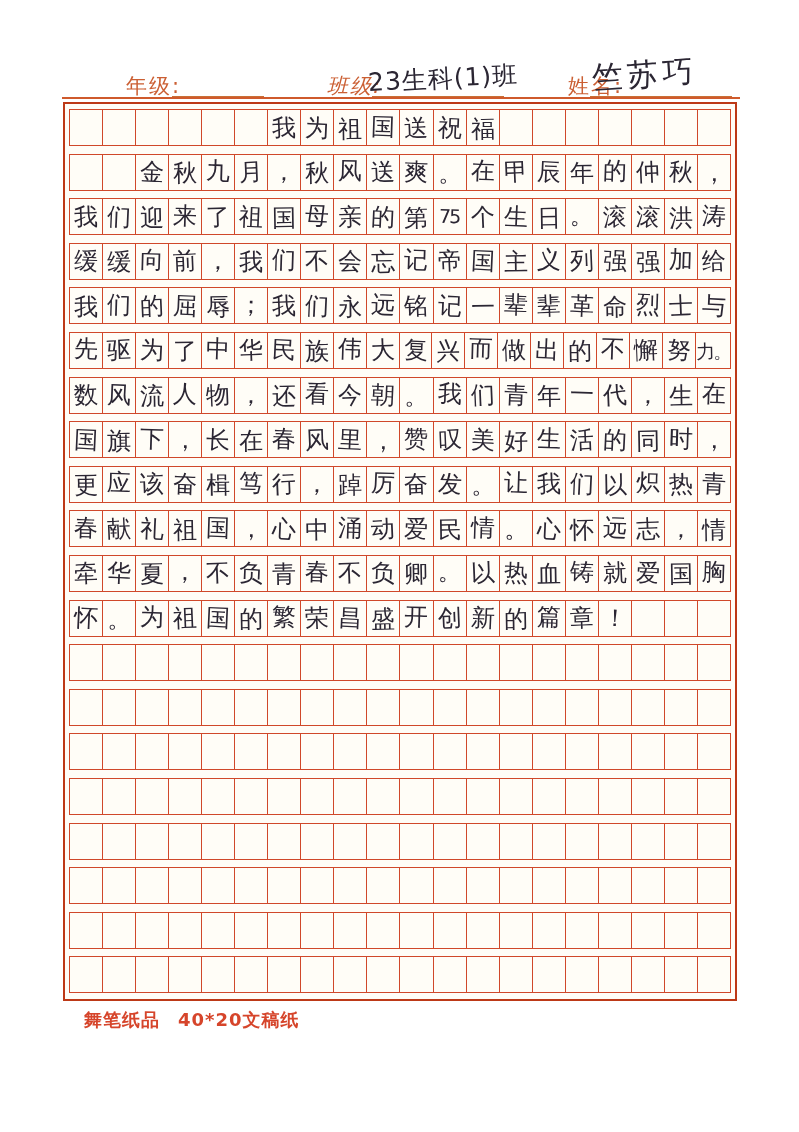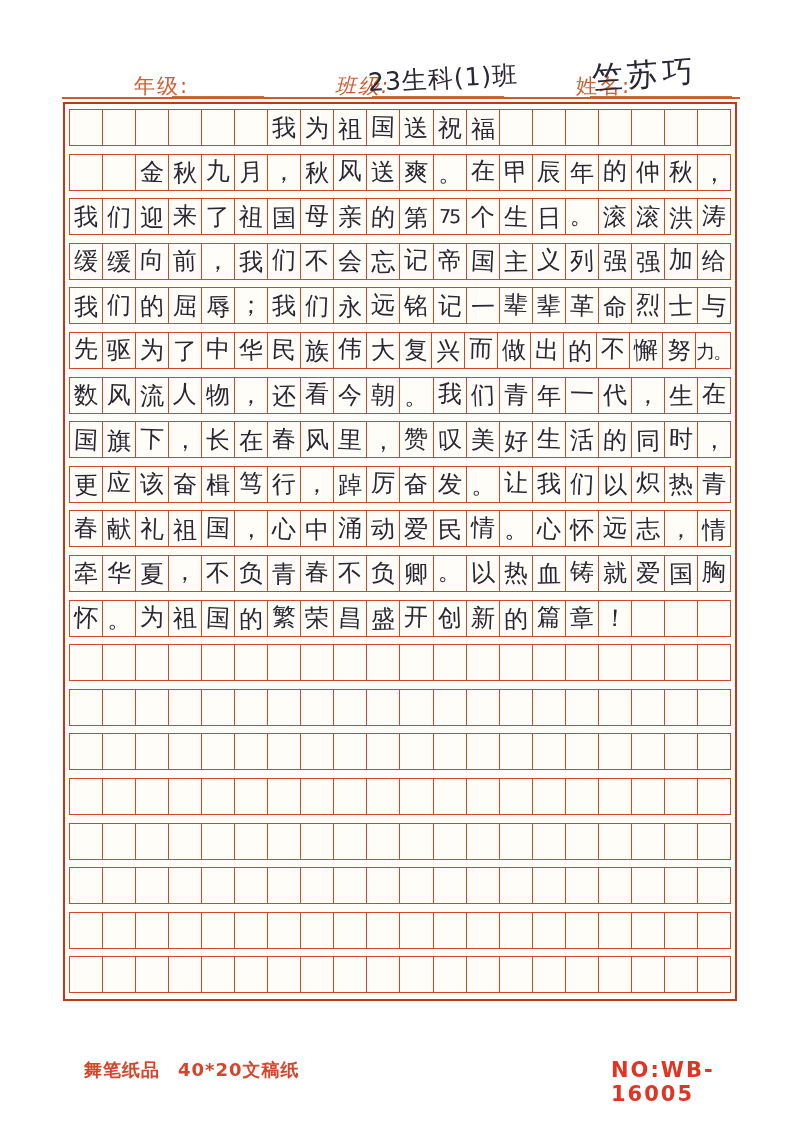--- a/index.html
+++ b/index.html
@@ -11,21 +11,21 @@
     --paper-bg:#fffdf7;
   }
   *{margin:0;padding:0;box-sizing:border-box;}
   html,body{width:799px;height:1132px;background:#ffffff;overflow:hidden;
     font-family:"DejaVu Sans",sans-serif;}
   .page{position:relative;width:799px;height:1132px;background:#ffffff;}
 
   
   .hdr{position:absolute;left:0;top:0;width:799px;height:100px;}
   .lbl{position:absolute;top:72px;font-size:21px;letter-spacing:2px;
-    color:var(--print-orange);margin-left:8px;}
+    color:var(--print-orange);}
   .lbl-grade{left:126px;}
   .lbl-class{left:327px;font-style:italic;}
   .lbl-name{left:568px;}
   .uline{position:absolute;border-bottom:2px solid #c96f36;height:28px;top:70px;}
   .ul-grade{left:172px;width:92px;}
   .ul-class{left:372px;width:132px;}
   .ul-name{left:590px;width:142px;}
   .hw{position:absolute;color:var(--ink);white-space:nowrap;
       font-family:"DejaVu Sans",sans-serif;}
   .hw-class{left:368px;top:62px;font-size:25px;transform:rotate(-3deg);
@@ -45,21 +45,21 @@
   .cell:last-child{border-right:none;}
   .gap{height:7.6px;}
   .ch{font-size:24px;line-height:34px;color:var(--ink);display:block;}
   .ch.multi{font-size:19px;letter-spacing:-2px;white-space:nowrap;}
   .t0{transform:rotate(-2.4deg);}
   .t1{transform:rotate(1.8deg) translateY(-1px);}
   .t2{transform:rotate(-1deg) translateY(1px);}
   .t3{transform:rotate(2.6deg);}
 
   
-  .footer{position:absolute;left:0;top:1058px;width:695px;height:30px;padding-left:44px;}
+  .footer{position:absolute;left:0;top:1008px;width:695px;height:30px;padding-left:44px;}
   .f-brand{position:absolute;left:84px;font-size:18px;font-weight:600;
       color:var(--print-red);letter-spacing:1px;}
   .f-spec{position:absolute;left:178px;font-size:18px;font-weight:600;
       color:var(--print-red);letter-spacing:1px;}
   .f-no{position:absolute;left:611px;font-size:21px;font-weight:600;
       color:#e23423;letter-spacing:2px;}
 </style>
 </head>
 <body>
 
@@ -984,16 +984,15 @@
           <div class="cell"></div>
           <div class="cell"></div>
           <div class="cell"></div>
         </div>
       </div>
   </div>
 
   <div class="footer">
     <span class="f-brand">舞笔纸品</span>
     <span class="f-spec">40*20文稿纸</span>
-    <span class="f-no">NO:WB-16005</span>
   </div>
 
 </div>
 
 </body></html>

